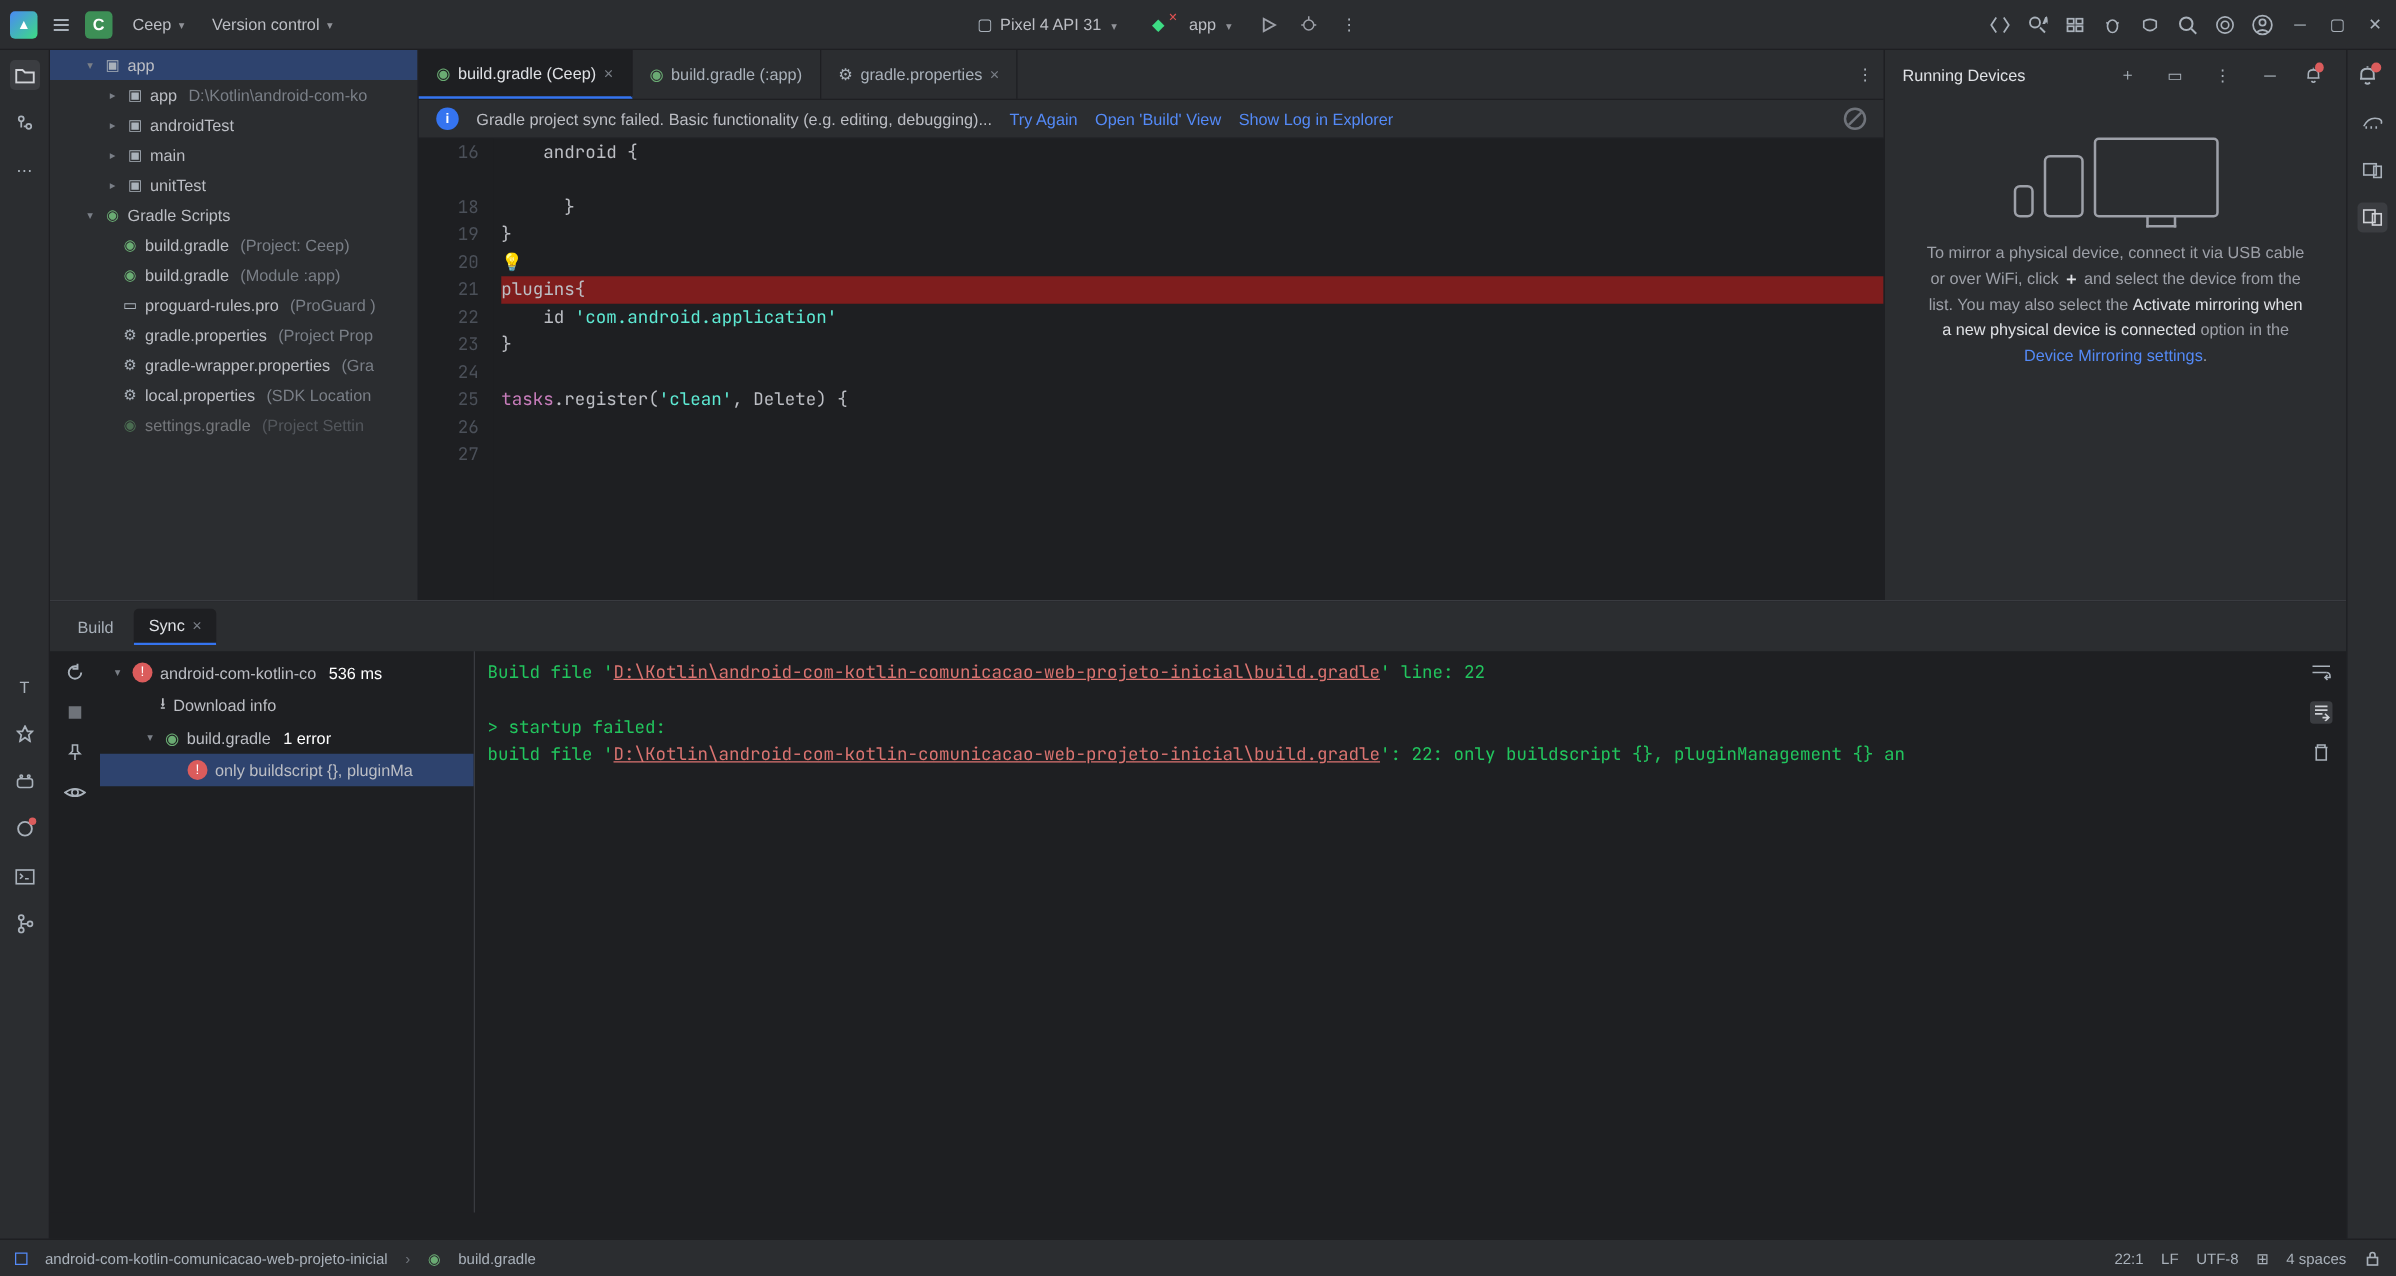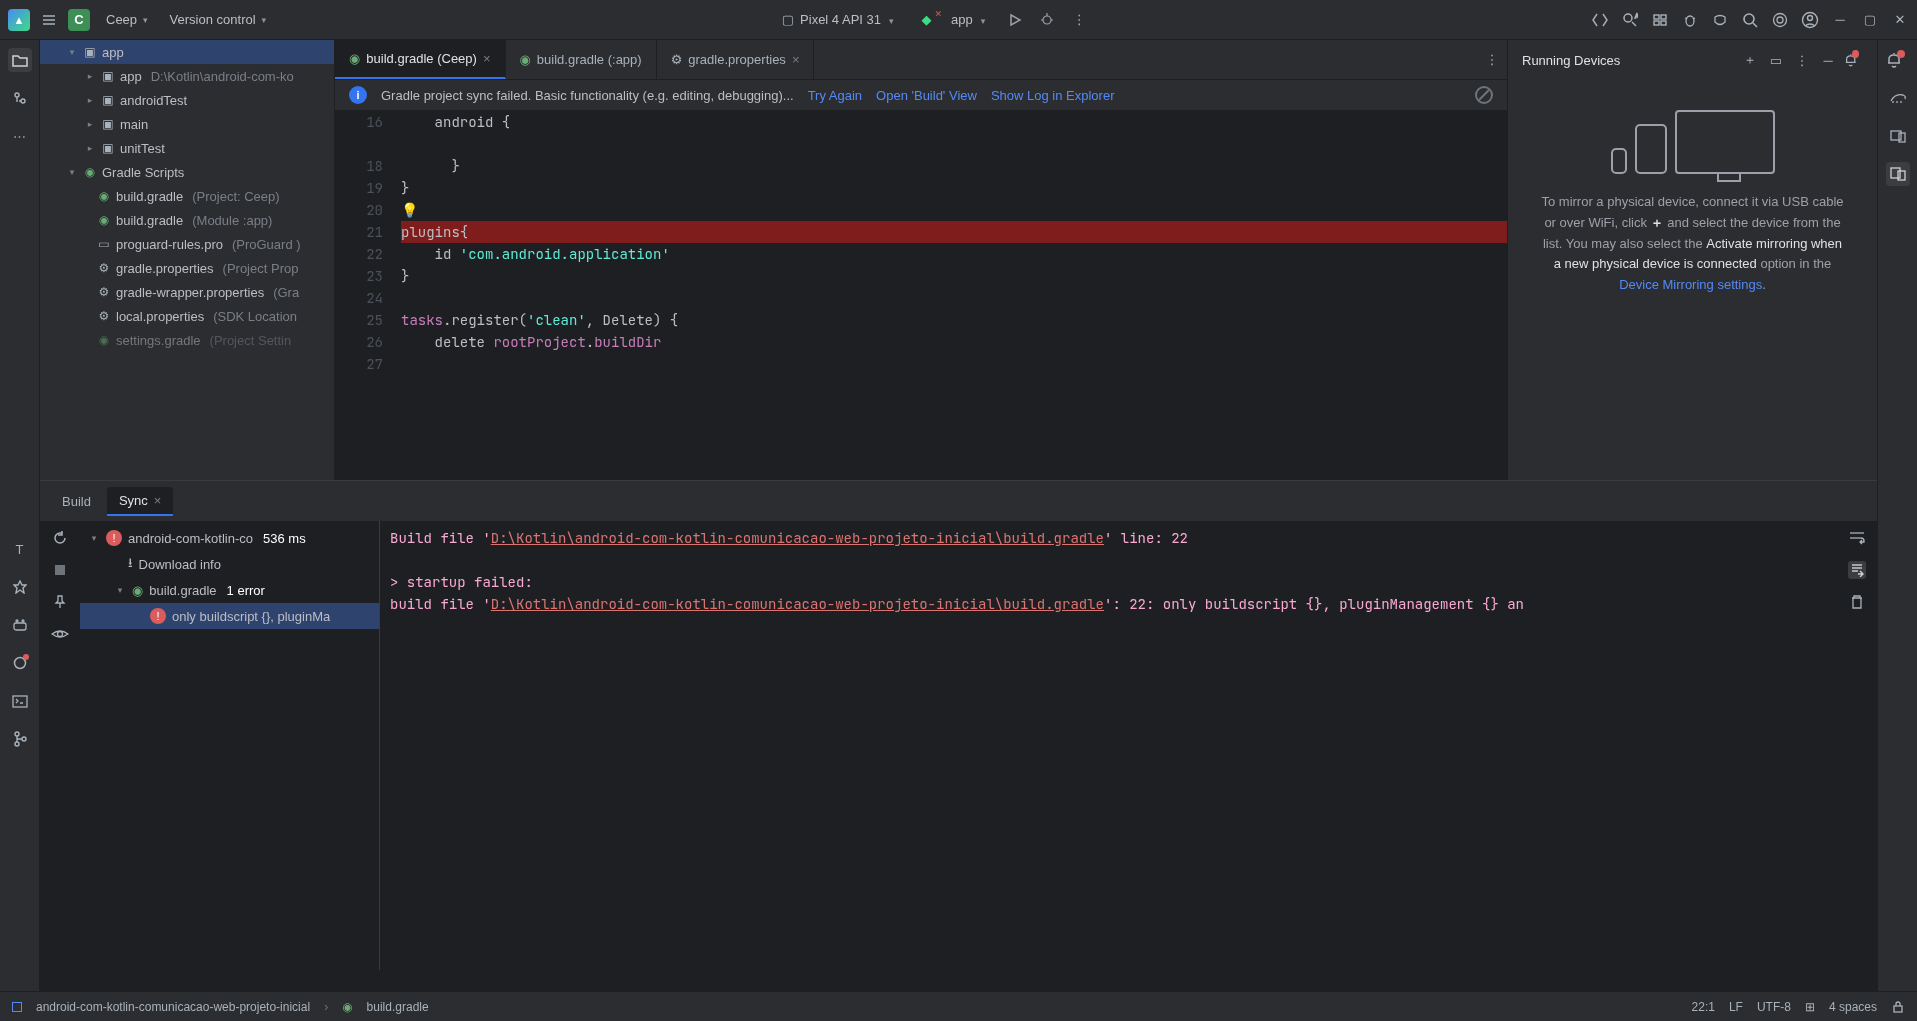--- a/index.html
+++ b/index.html
@@ -141,21 +141,21 @@
 .hl-line { background:#7f1d1d;}
 .str { color:#5eead4;}
 .lit { color:#cf8e6d;}
 .id { color:#c77dbb;}
 .bulb { color:#f2c55c; font-size:14px;}
 
 .devices-pane {
   width:370px; background:#2b2d30; border-left:1px solid #1e1f22; display:flex; flex-direction:column;
 }
 .devices-header {
-  height:40px; display:flex; align-items:center; padding:0 14px; gap:8px;
+  height:40px; display:flex; align-items:center; padding:0 14px; gap:20px;
 }
 .devices-header .title { flex:1; color:#dfe1e5; font-weight:500;}
 .dh-icon { width:18px; height:18px; color:#a9b1ba; display:flex; align-items:center; justify-content:center; cursor:pointer;}
 .devices-content {
   flex:1; display:flex; flex-direction:column; align-items:center; padding:20px 30px; gap:18px;
   text-align:center; color:#9da0a8; line-height:1.6; font-size:13px;
 }
 .devices-illust {
   display:flex; align-items:flex-end; gap:8px; margin-top:10px;
 }
@@ -184,21 +184,21 @@
   width:300px; border-right:1px solid #393b40; overflow:auto; font-size:13px; padding-top:4px;
 }
 .st-row { display:flex; align-items:center; height:26px; padding-left:8px; gap:6px; white-space:nowrap;}
 .st-row.selected { background:#2e436e;}
 .err-icon { width:16px; height:16px; border-radius:50%; background:#db5c5c; color:#fff; font-size:11px; display:flex; align-items:center; justify-content:center;}
 .st-sub { color:#ffffff; margin-left:4px;}
 .console {
   flex:1; overflow:auto; font-family:"JetBrains Mono", Menlo, Consolas, monospace; font-size:14px;
   padding:6px 10px; line-height:22px;
 }
-.console .err { color:#f9a8d4;}
+.console .err { color:#22c55e;}
 .console .lnk { color:#db7471; text-decoration:underline;}
 .b-right-icons {
   width:40px; display:flex; flex-direction:column; align-items:center; padding-top:8px; gap:14px; color:#a9b1ba;
 }
 
 .statusbar {
   height:30px; background:#2b2d30; border-top:1px solid #1e1f22;
   display:flex; align-items:center; padding:0 12px; gap:14px; font-size:12px; color:#a9b1ba;
 }
 .statusbar .fill { flex:1;}
@@ -464,21 +464,20 @@
             <div class="ln">    android {</div>
             <div class="ln"></div>
             <div class="ln">      }</div>
             <div class="ln">}</div>
             <div class="ln"><span class="bulb">💡</span></div>
             <div class="ln hl-line">plugins{</div>
             <div class="ln"><span>    id </span><span class="str">'com.android.application'</span></div>
             <div class="ln">}</div>
             <div class="ln"></div>
             <div class="ln"><span class="id">tasks</span><span>.register(</span><span class="str">'clean'</span><span>, Delete) {</span></div>
-            <div class="ln"><span>    delete </span><span class="id">rootProject</span><span>.</span><span class="id">buildDir</span></div>
           </div>
         </div>
       </div>
 
       <div class="devices-pane">
         <div class="devices-header">
           <div class="title">Running Devices</div>
           <div class="dh-icon">＋</div>
           <div class="dh-icon">▭</div>
           <div class="dh-icon">⋮</div>

